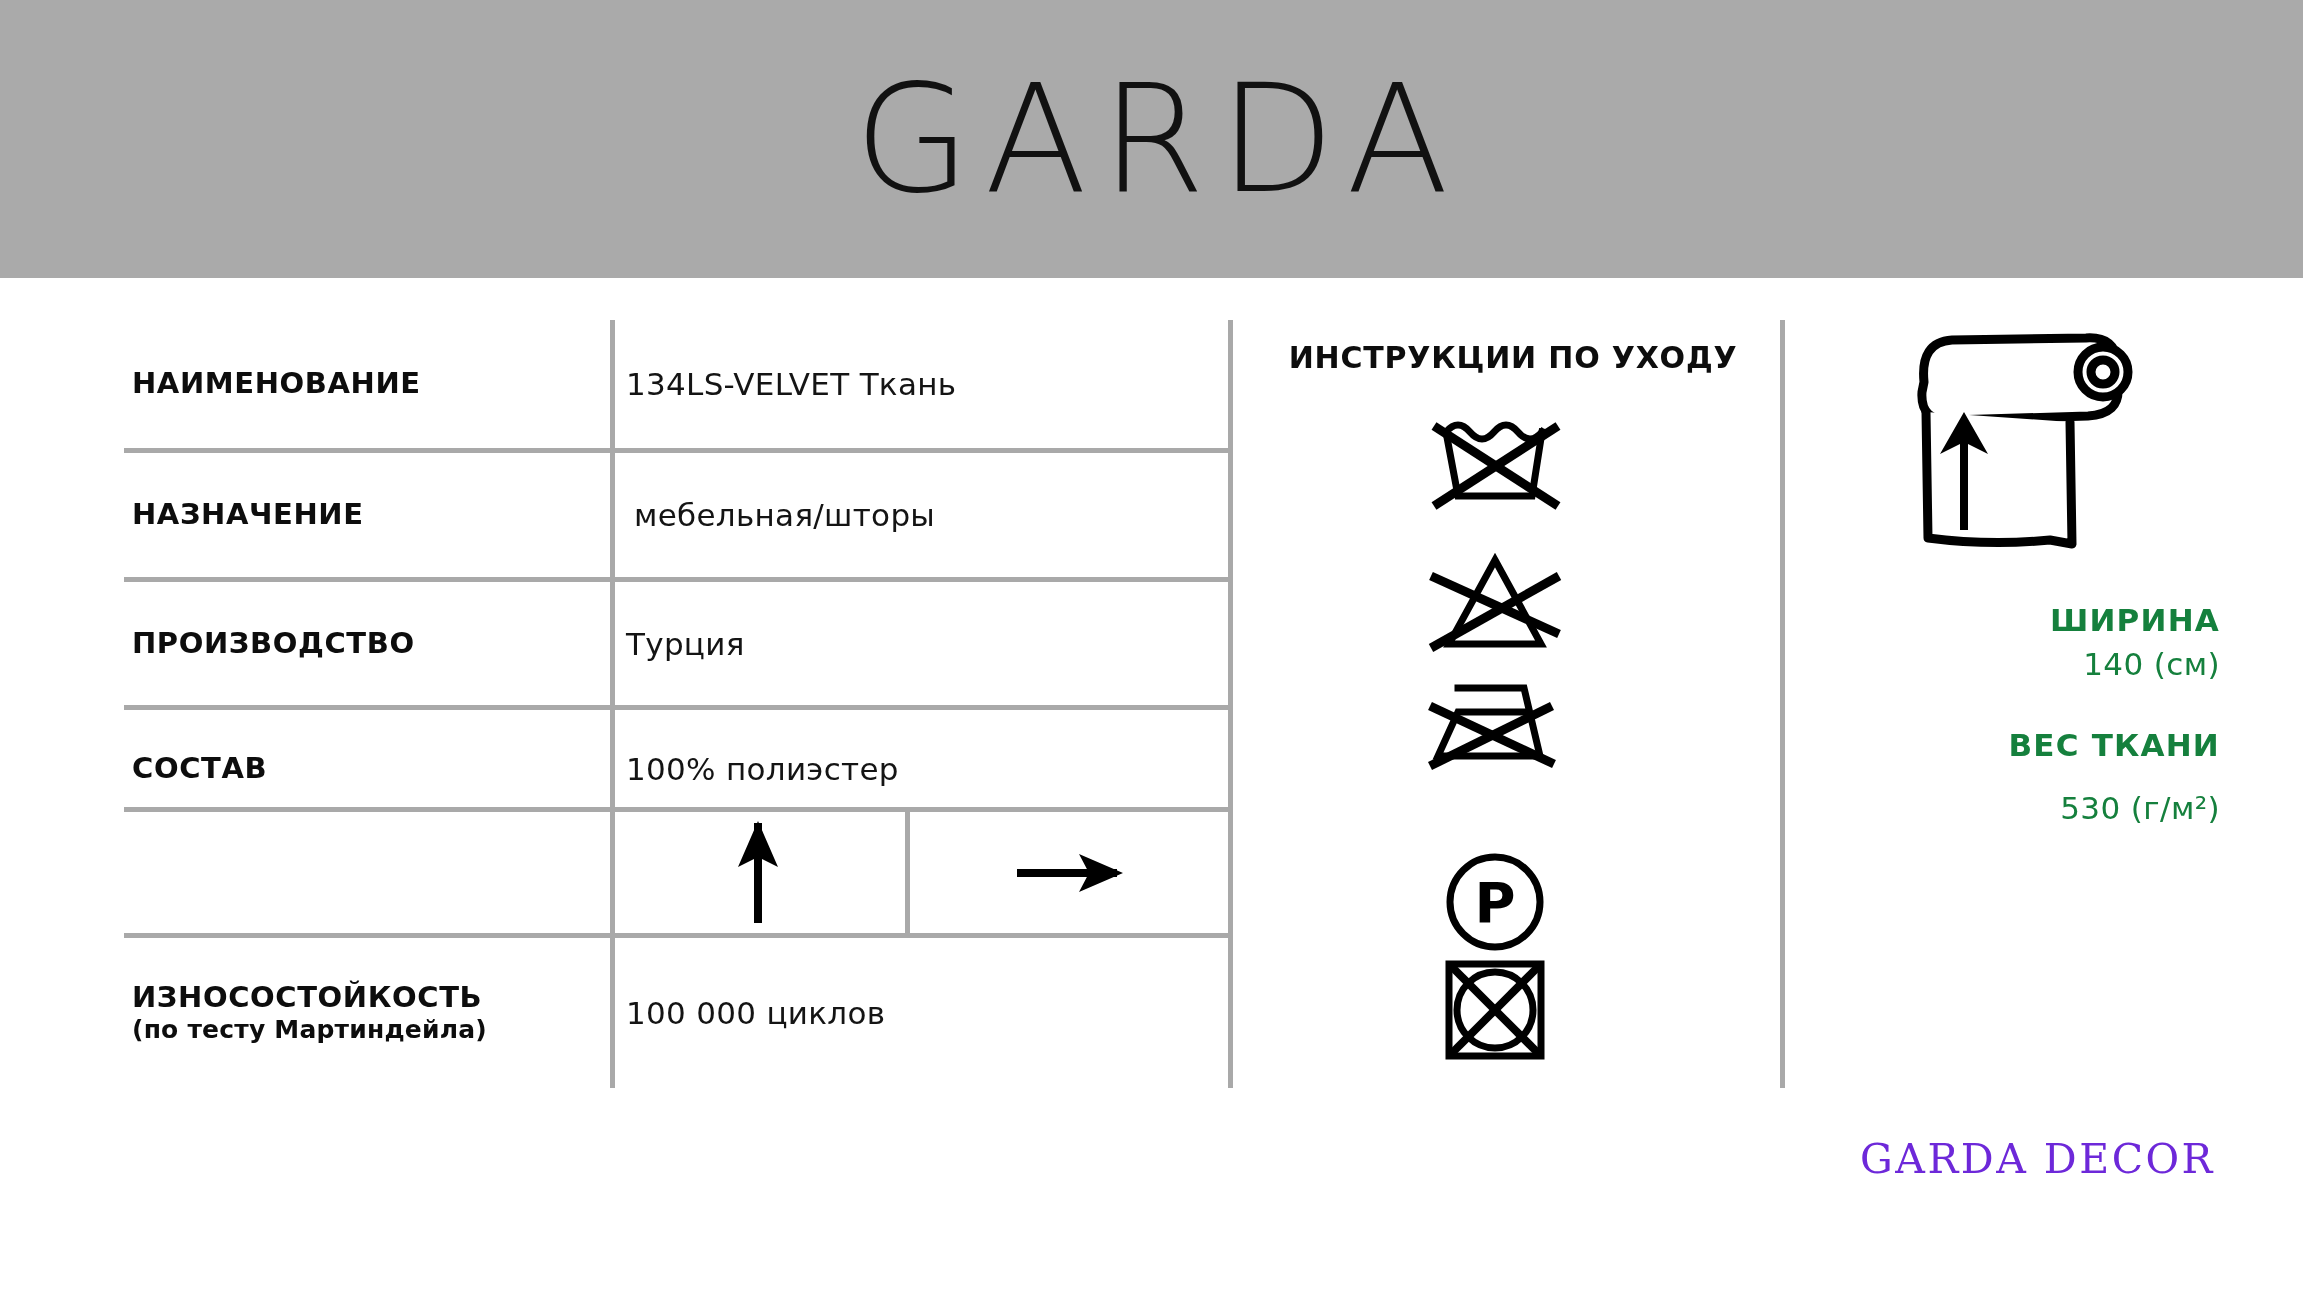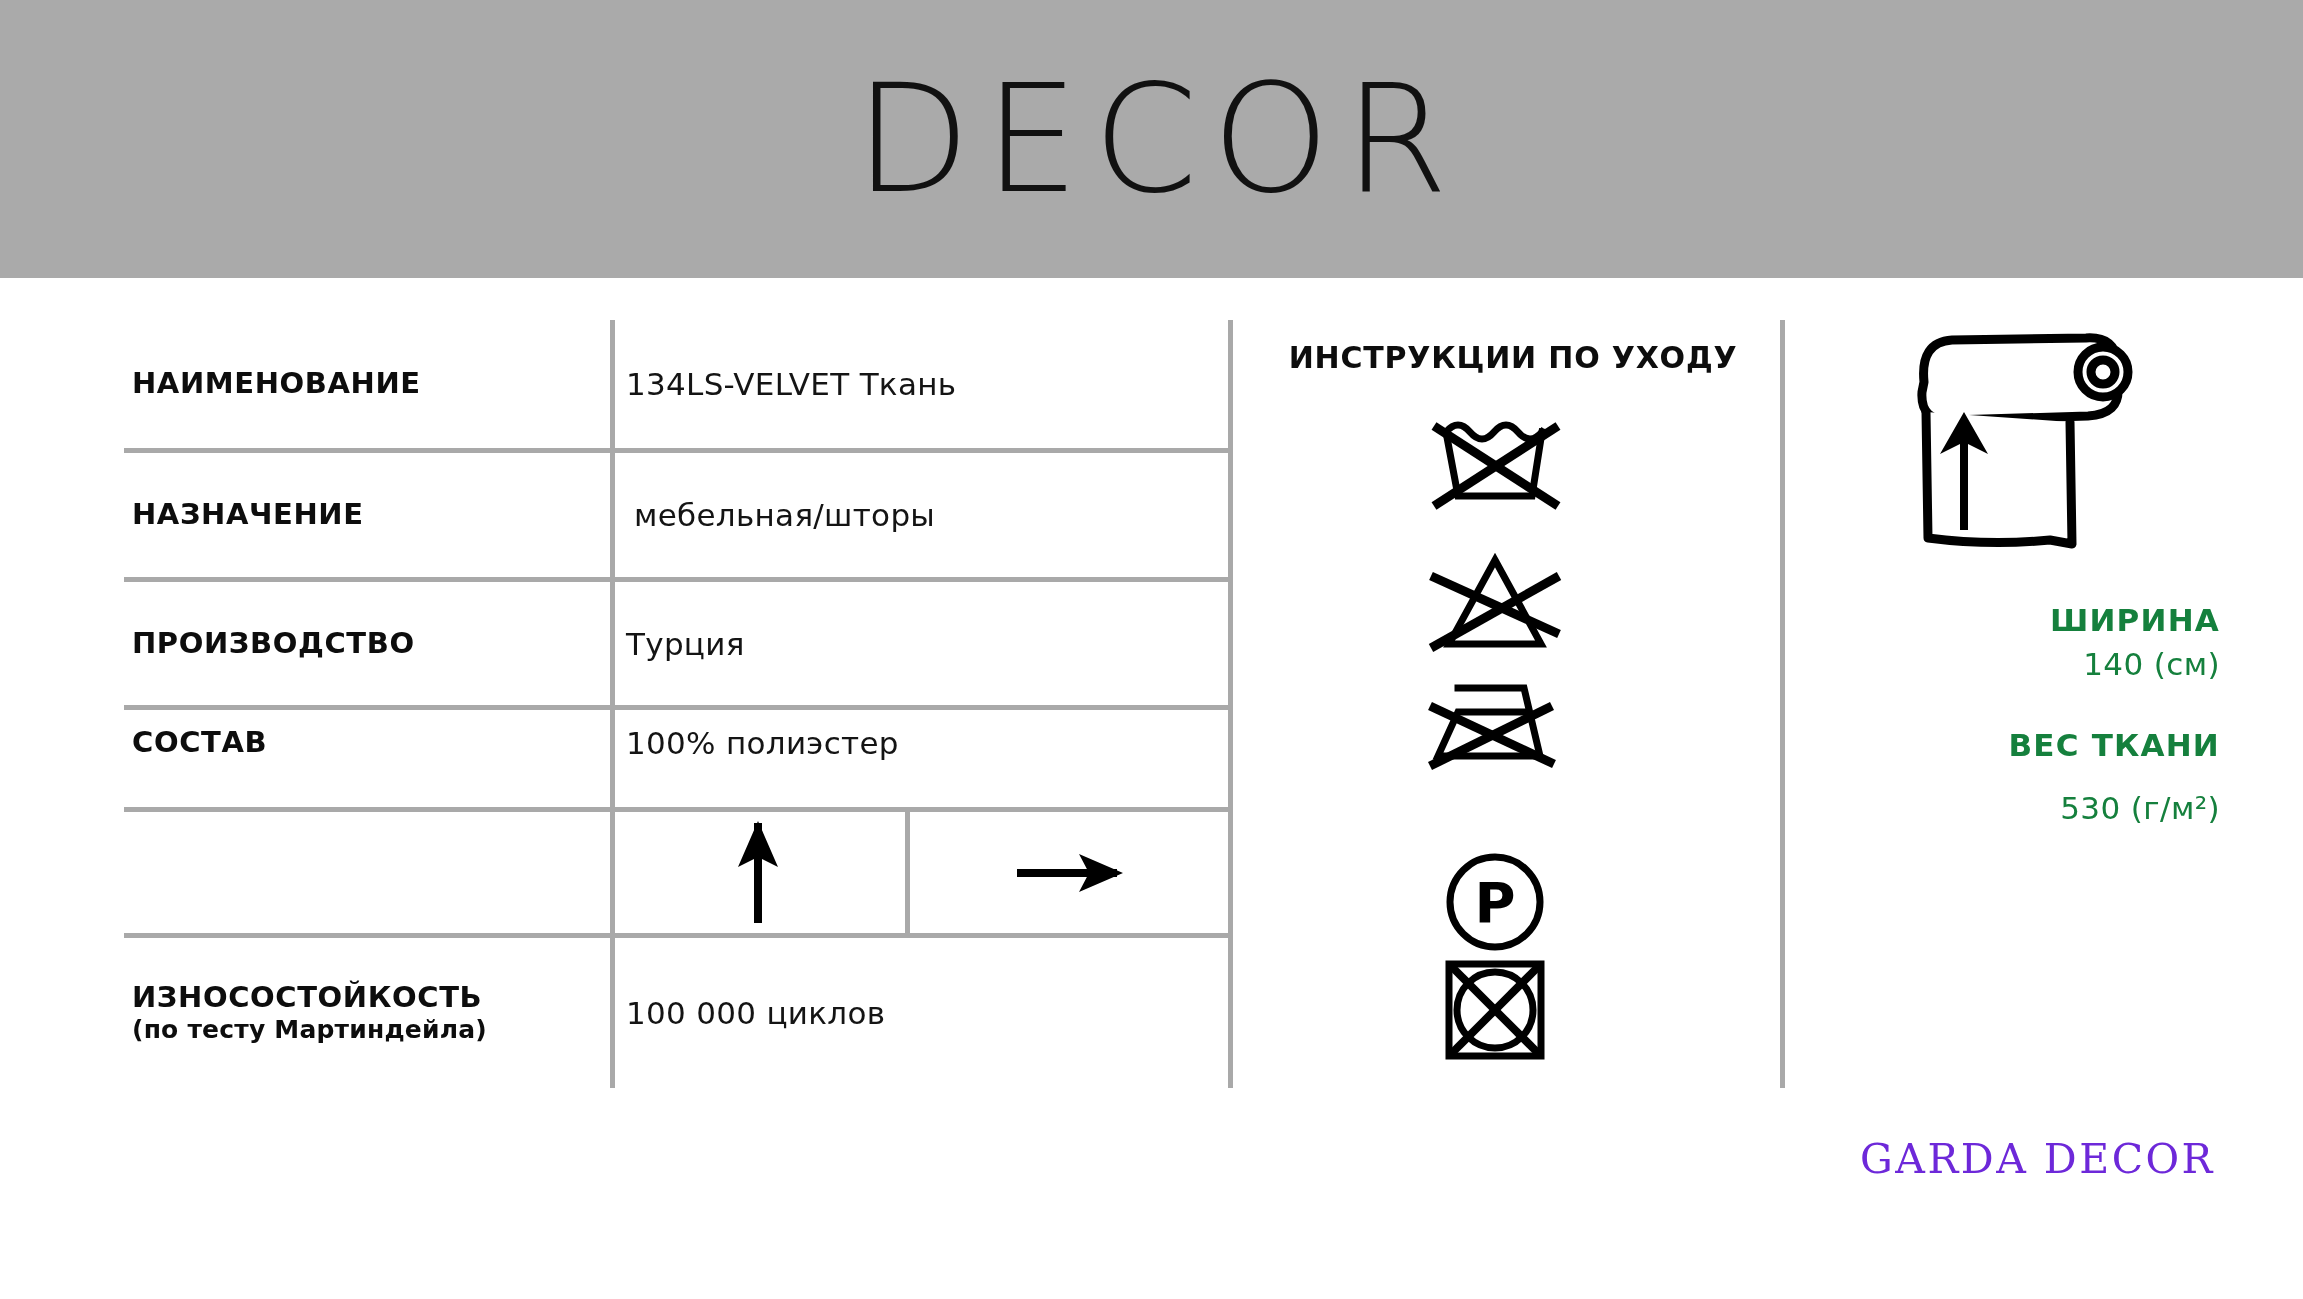--- a/index.html
+++ b/index.html
@@ -172,21 +172,21 @@
     letter-spacing: 2.5px;
     color: #6d28d9;
   }
 </style>
 </head>
 <body>
 
 <div id="page">
 
   <div class="header-band"></div>
-  <div class="header-title">DECOR</div>
+  <div class="header-title">GARDA</div>
 
   <div class="spec-table">
 
     <div class="hrule" style="top:128px;"></div>
     <div class="hrule" style="top:257px;"></div>
     <div class="hrule" style="top:385px;"></div>
     <div class="hrule" style="top:487px;"></div>
     <div class="hrule" style="top:613px;"></div>
 
     <div class="vrule" style="left:486px; top:0px; height:768px;"></div>
@@ -201,21 +201,21 @@
     <div class="spec-row" style="top:133px; height:124px;">
       <div class="spec-label">НАЗНАЧЕНИЕ</div>
       <div class="spec-value indent">мебельная/шторы</div>
     </div>
 
     <div class="spec-row" style="top:262px; height:123px;">
       <div class="spec-label">ПРОИЗВОДСТВО</div>
       <div class="spec-value">Турция</div>
     </div>
 
-    <div class="spec-row" style="top:374px; height:97px;justify-content:center;">
+    <div class="spec-row" style="top:400px; height:97px;justify-content:center;">
       <div class="spec-label">СОСТАВ</div>
       <div class="spec-value">100% полиэстер</div>
     </div>
 
     <div class="arrow-cell" style="left:486px; top:492px; width:295px; height:121px;">
       <svg width="54" height="108" viewBox="0 0 54 108">
         <path d="M27 4 L27 104" stroke="#000" stroke-width="8" fill="none"></path>
         <path d="M27 2 L7 48 L27 38 L47 48 Z" fill="#000"></path>
       </svg>
     </div>

